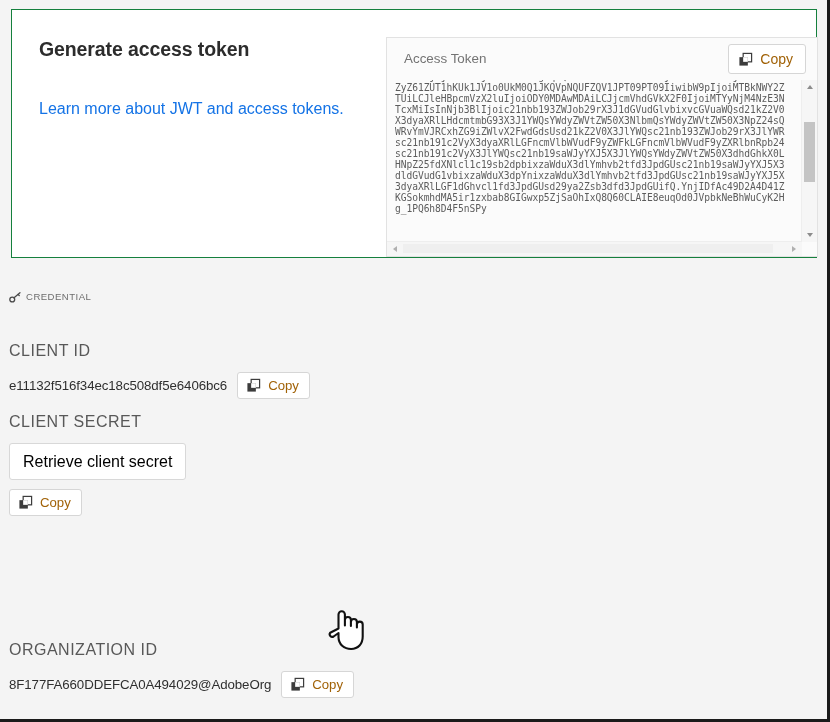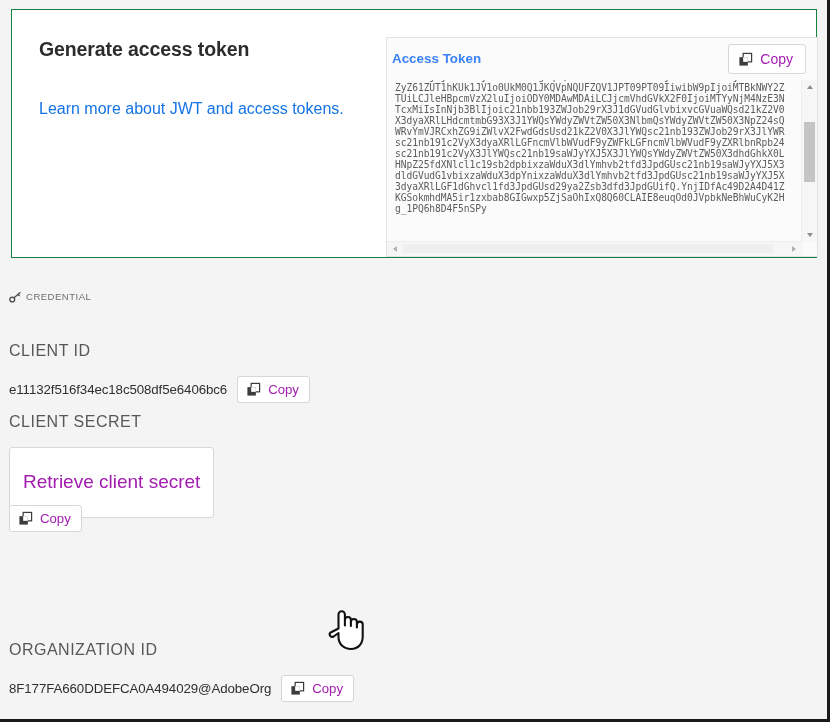--- a/index.html
+++ b/index.html
@@ -77,37 +77,37 @@
     box-sizing: border-box;
   }
   #token-head {
     position: relative;
     height: 42px;
     background: #fbfbfb;
     border-bottom: 1px solid #ededed;
   }
   #token-head .label {
     position: absolute;
-    left: 5px;
+    left: 17px;
     top: 13px;
     font-size: 13.4px;
-    font-weight: bold;
-    color: #3b82f6;
+    font-weight: normal;
+    color: #737373;
   }
   .copy-btn {
     display: inline-flex;
     align-items: center;
     gap: 7px;
     background: #ffffff;
     border: 1px solid #d6d6d6;
     border-radius: 3px;
     padding: 4px 10px 4px 8px;
     cursor: pointer;
     font-size: 13.2px;
-    color: #a21caf;
+    color: #a16207;
     line-height: 1.3;
     box-sizing: border-box;
   }
   #head-copy {
     position: absolute;
     right: 11px;
     top: 6px;
     padding: 5px 12px 5px 9px;
     font-size: 14px;
   }
@@ -241,35 +241,34 @@
     letter-spacing: 0.5px;
     color: #585858;
     text-transform: uppercase;
     margin-bottom: 12px;
     white-space: nowrap;
   }
   .field-row {
     display: flex;
     align-items: center;
     gap: 10px;
-    margin-top: 16px;
   }
   .field-value {
     font-size: 13.3px;
     color: #2f2f2f;
     white-space: nowrap;
     letter-spacing: -0.1px;
   }
   .plain-btn {
     background: #ffffff;
     border: 1px solid #d8d8d8;
     border-radius: 3px;
-    padding: 23px 13px;
-    font-size: 19px;
-    color: #a21caf;
+    padding: 8px 13px;
+    font-size: 16px;
+    color: #000000;
     cursor: pointer;
     font-family: "Liberation Sans", sans-serif;
     line-height: 1.2;
   }
 
   
   #cursor {
     position: absolute;
     left: 325px;
     top: 603px;

